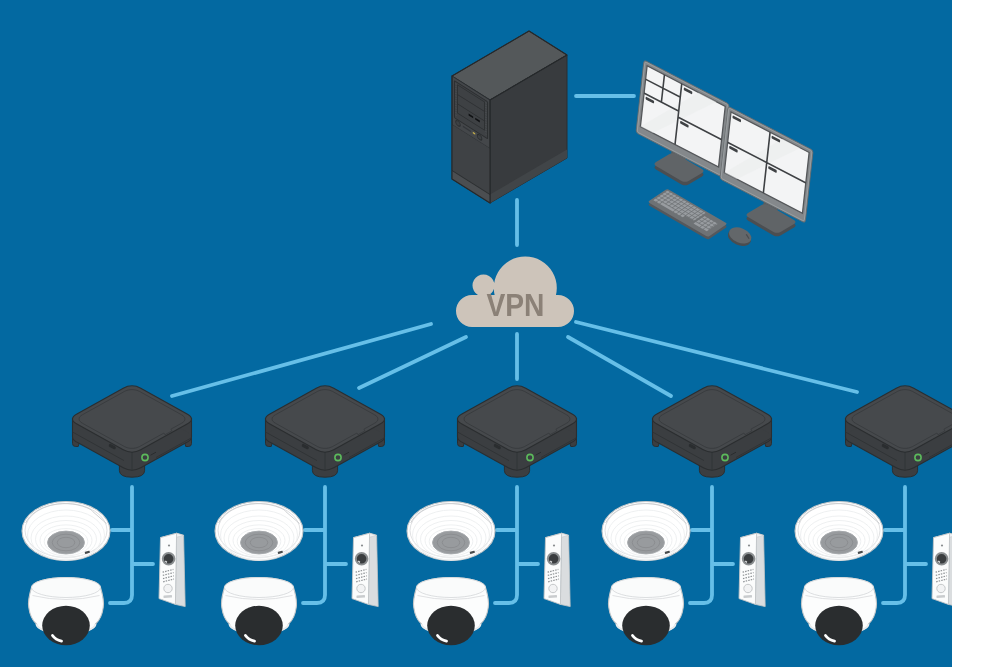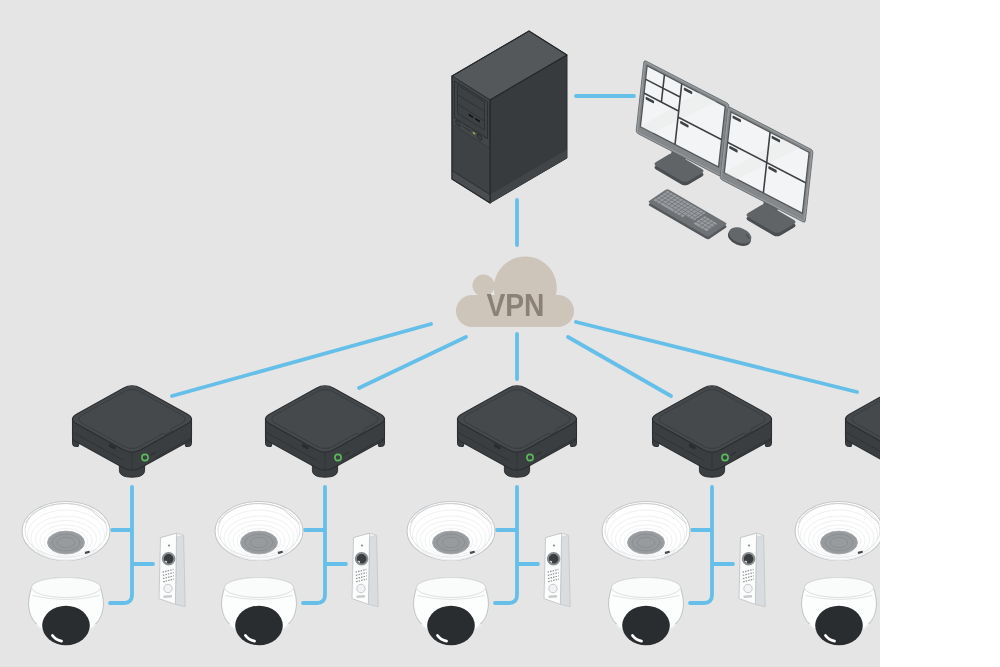--- a/index.html
+++ b/index.html
@@ -1,16 +1,16 @@
 <!DOCTYPE html>
 <html><head>
 <meta charset="utf-8">
 <style>
   html,body{margin:0;padding:0;background:#FFFFFF;}
-  .stage{width:880px;height:667px;position:relative;overflow:hidden;background:#e5e5e5;
+  .stage{width:952px;height:667px;position:relative;overflow:hidden;background:#0369a1;
          font-family:"Liberation Sans", sans-serif;}
   svg{display:block;}
   text.cloud-label{font-family:"Liberation Sans", sans-serif;font-weight:bold;}
 </style>
 </head>
 <body>
 
 <div class="stage">
 <svg width="1000" height="667" viewBox="0 0 1000 667" xmlns="http://www.w3.org/2000/svg">
 

